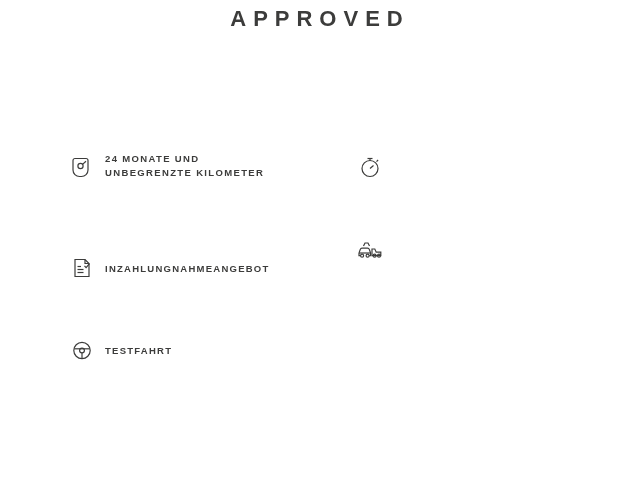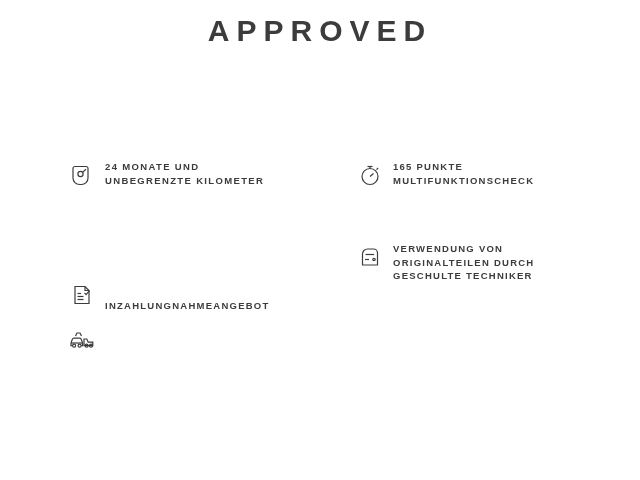--- a/index.html
+++ b/index.html
@@ -16,45 +16,45 @@
   }
   .page {
     position: relative;
     width: 640px;
     height: 480px;
     box-sizing: border-box;
     padding: 0;
   }
   .title {
     text-align: center;
-    font-size: 30px;
+    font-size: 22px;
     font-weight: bold;
     letter-spacing: 7px;
     color: #3c3c3b;
-    margin: 16px;
+    margin: 8px;
     line-height: 1;
   }
   .grid {
     position: absolute;
     top: 132px;
     left: 65px;
     width: 560px;
     display: grid;
     grid-template-columns: 272px 272px;
     grid-column-gap: 16px;
     grid-row-gap: 0px;
     grid-template-rows: 82px 82px 82px 82px;
   }
   .feature {
     display: flex;
     align-items: flex-start;
     padding-top: 10px;
   }
   .feature.align-mid {
-    align-items: flex-end;
+    align-items: center;
   }
   .icon-wrap {
     flex: 0 0 34px;
     width: 34px;
     height: 34px;
     display: flex;
     align-items: center;
     justify-content: center;
     margin-right: 6px;
   }
@@ -99,66 +99,62 @@
     <div class="feature col-right">
       <span class="icon-wrap">
         <svg width="24" height="24" viewBox="0 0 24 24" fill="none" stroke="#3c3c3b" stroke-width="1.2">
           <circle cx="12" cy="13.5" r="8"></circle>
           <path d="M12 13.5 L15.5 10.5"></path>
           <path d="M9.5 3.5 h5"></path>
           <path d="M12 3.5 v2"></path>
           <path d="M18.5 6.6 l1.6 -1.6"></path>
         </svg>
       </span>
-      <span class="feat-label">165 PUNKTE
-MULTIFUNKTIONSCHECK</span>
     </div>
 
 
     <div class="feature col-right align-mid">
       <span class="icon-wrap">
         <svg width="24" height="24" viewBox="0 0 24 24" fill="none" stroke="#3c3c3b" stroke-width="1.2">
           <path d="M5 3.5 h10 l4 4 v13 h-14 z"></path>
           <path d="M15 3.5 v4 h4"></path>
           <path d="M7.5 10.5 h3.5"></path>
           <path d="M7.5 13.5 h6"></path>
           <path d="M7.5 16.5 h6"></path>
           <path d="M14.5 9.8 l1.6 1.8 l3.4 -4"></path>
         </svg>
       </span>
       <span class="feat-label">INZAHLUNGNAHMEANGEBOT</span>
     </div>
 
 
-    <div class="feature col-right">
-      <span class="icon-wrap">
-        <svg width="24" height="24" viewBox="0 0 24 24" fill="none" stroke="#3c3c3b" stroke-width="1.2">
-          <path d="M4.5 20 V9 a5 5 0 0 1 5 -5 h6 a4 4 0 0 1 4 4 v12 z"></path>
-          <path d="M7.5 9.5 h8.5"></path>
-          <path d="M7 14.5 h4"></path>
-          <circle cx="16" cy="14.5" r="1.2"></circle>
-        </svg>
-      </span>
-      <span class="feat-label">VERWENDUNG VON
-ORIGINALTEILEN DURCH
-GESCHULTE TECHNIKER</span>
-    </div>
 
     <div class="feature col-left">
       <span class="icon-wrap">
         <svg width="28" height="26" viewBox="0 0 28 26" fill="none" stroke="#3c3c3b" stroke-width="1.2">
           <path d="M3 17 l1.3 -3.6 a1.8 1.8 0 0 1 1.7 -1.2 h5.6 a1.8 1.8 0 0 1 1.7 1.2 L14.6 17"></path>
           <path d="M3 17 h11.6"></path>
           <path d="M3 17 v2.6 h1.6"></path>
           <path d="M14.6 17 v2.6 h-1.4"></path>
           <circle cx="6.1" cy="19.7" r="1.5"></circle>
           <circle cx="11.6" cy="19.7" r="1.5"></circle>
           <path d="M16 19.6 h8.8 v-3.4 h-4.6 l-1.4 -3.2 h-2.8 z"></path>
           <circle cx="18.6" cy="19.7" r="1.5"></circle>
           <circle cx="23" cy="19.7" r="1.5"></circle>
           <path d="M7.5 10 l1.5 -3 h3 l1.5 3"></path>
         </svg>
       </span>
     </div>
 
+    <div class="feature col-right align-mid">
+      <span class="icon-wrap">
+        <svg width="24" height="24" viewBox="0 0 24 24" fill="none" stroke="#3c3c3b" stroke-width="1.2">
+          <circle cx="12" cy="12.5" r="8.2"></circle>
+          <circle cx="12" cy="12.5" r="2.4"></circle>
+          <path d="M4.2 10.8 h15.6"></path>
+          <path d="M12 14.9 v5.8"></path>
+        </svg>
+      </span>
+      <span class="feat-label">TESTFAHRT</span>
+    </div>
 
   </div>
 </div>
 
 </body></html>

